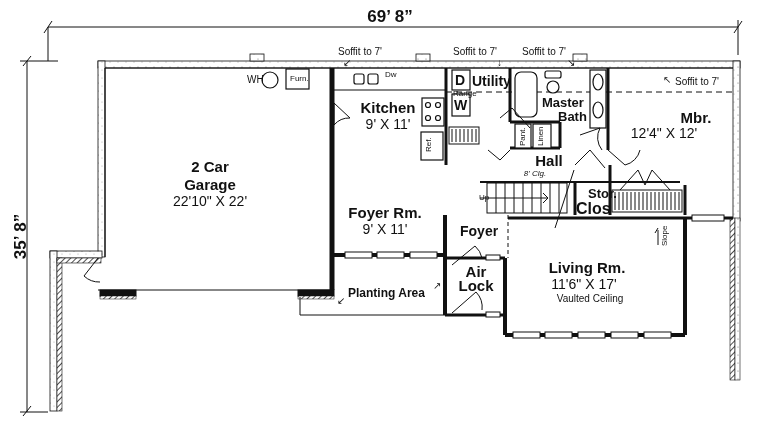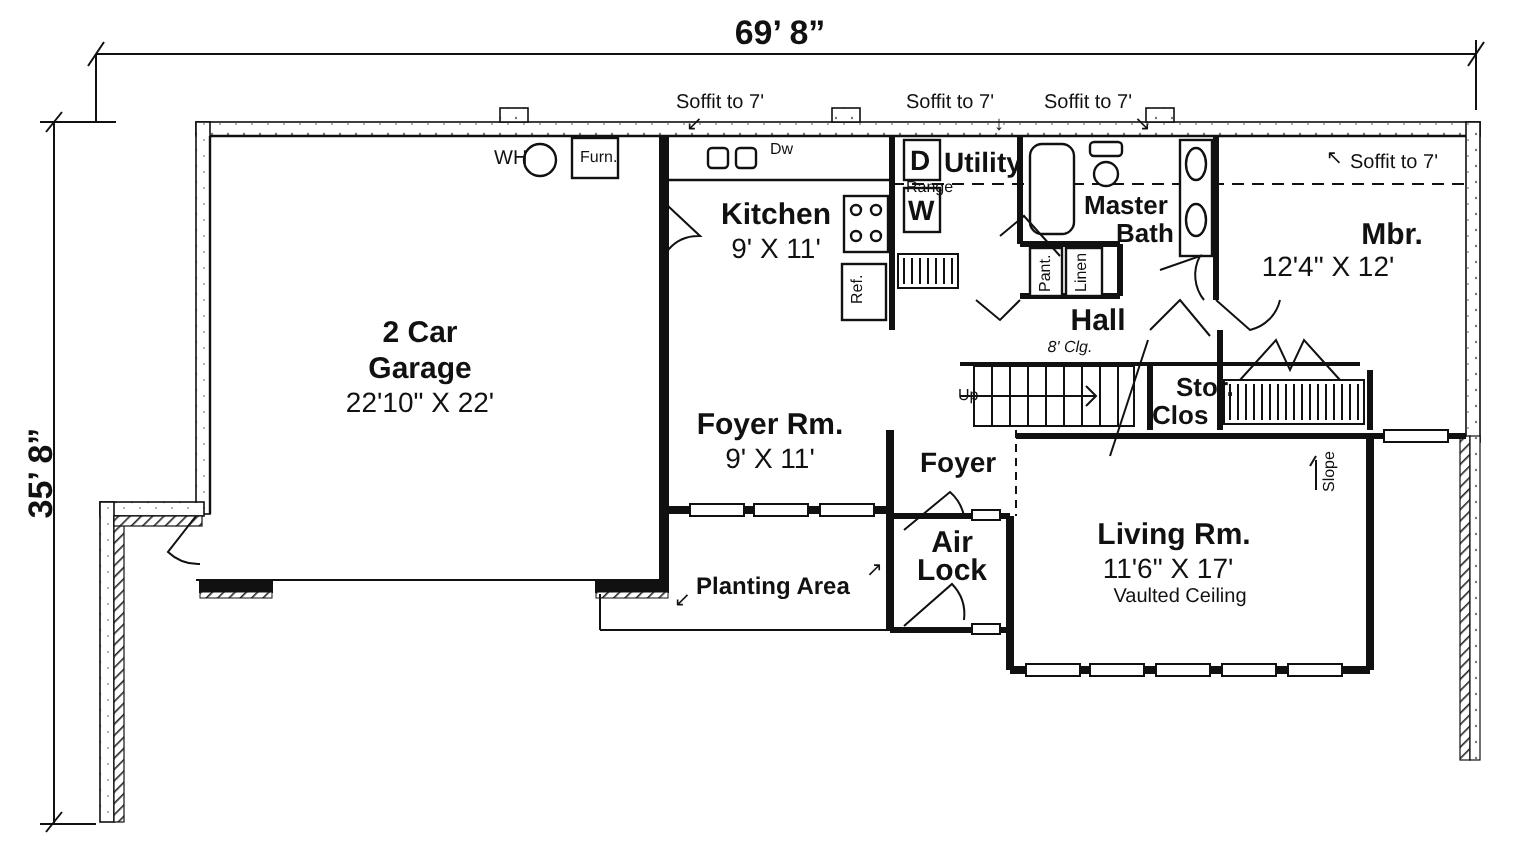--- a/index.html
+++ b/index.html
@@ -204,21 +204,21 @@
 <div class="lbl tiny" style="left:519px; top:146px; transform: rotate(-90deg); transform-origin:left top;">Pant.</div>
 <div class="lbl tiny" style="left:537px; top:146px; transform: rotate(-90deg); transform-origin:left top;">Linen</div>
 
 <div class="lbl room-name center" style="left:696px; top:110px;">Mbr.</div>
 <div class="lbl room-dim center" style="left:664px; top:126px;">12'4" X 12'</div>
 
 <div class="lbl room-name center" style="left:549px; top:153px;">Hall</div>
 <div class="lbl tiny center" style="left:535px; top:170px;font-style:italic;">8' Clg.</div>
 
 <div class="lbl room-name" style="left:576px; top:187px; font-size:13px;margin-left:12px;">Stor.</div>
-<div class="lbl room-name" style="left:576px; top:201px; font-size:13px;">Clos</div>
+<div class="lbl room-name" style="left:576px; top:201px; font-size:16px;">Clos</div>
 
 <div class="lbl tiny" style="left:468px; top:194px; font-weight:normal;margin-left:11px;">Up</div>
 
 <div class="lbl room-name" style="left:460px; top:224px; font-size:14px;">Foyer</div>
 
 <div class="lbl room-name center" style="left:476px; top:264px;">Air</div>
 <div class="lbl room-name center" style="left:476px; top:278px;">Lock</div>
 
 <div class="lbl room-name" style="left:348px; top:287px; font-size:12px;text-align:right;">Planting Area</div>
 <div class="lbl small" style="left:337px; top:296px;">↙</div>

